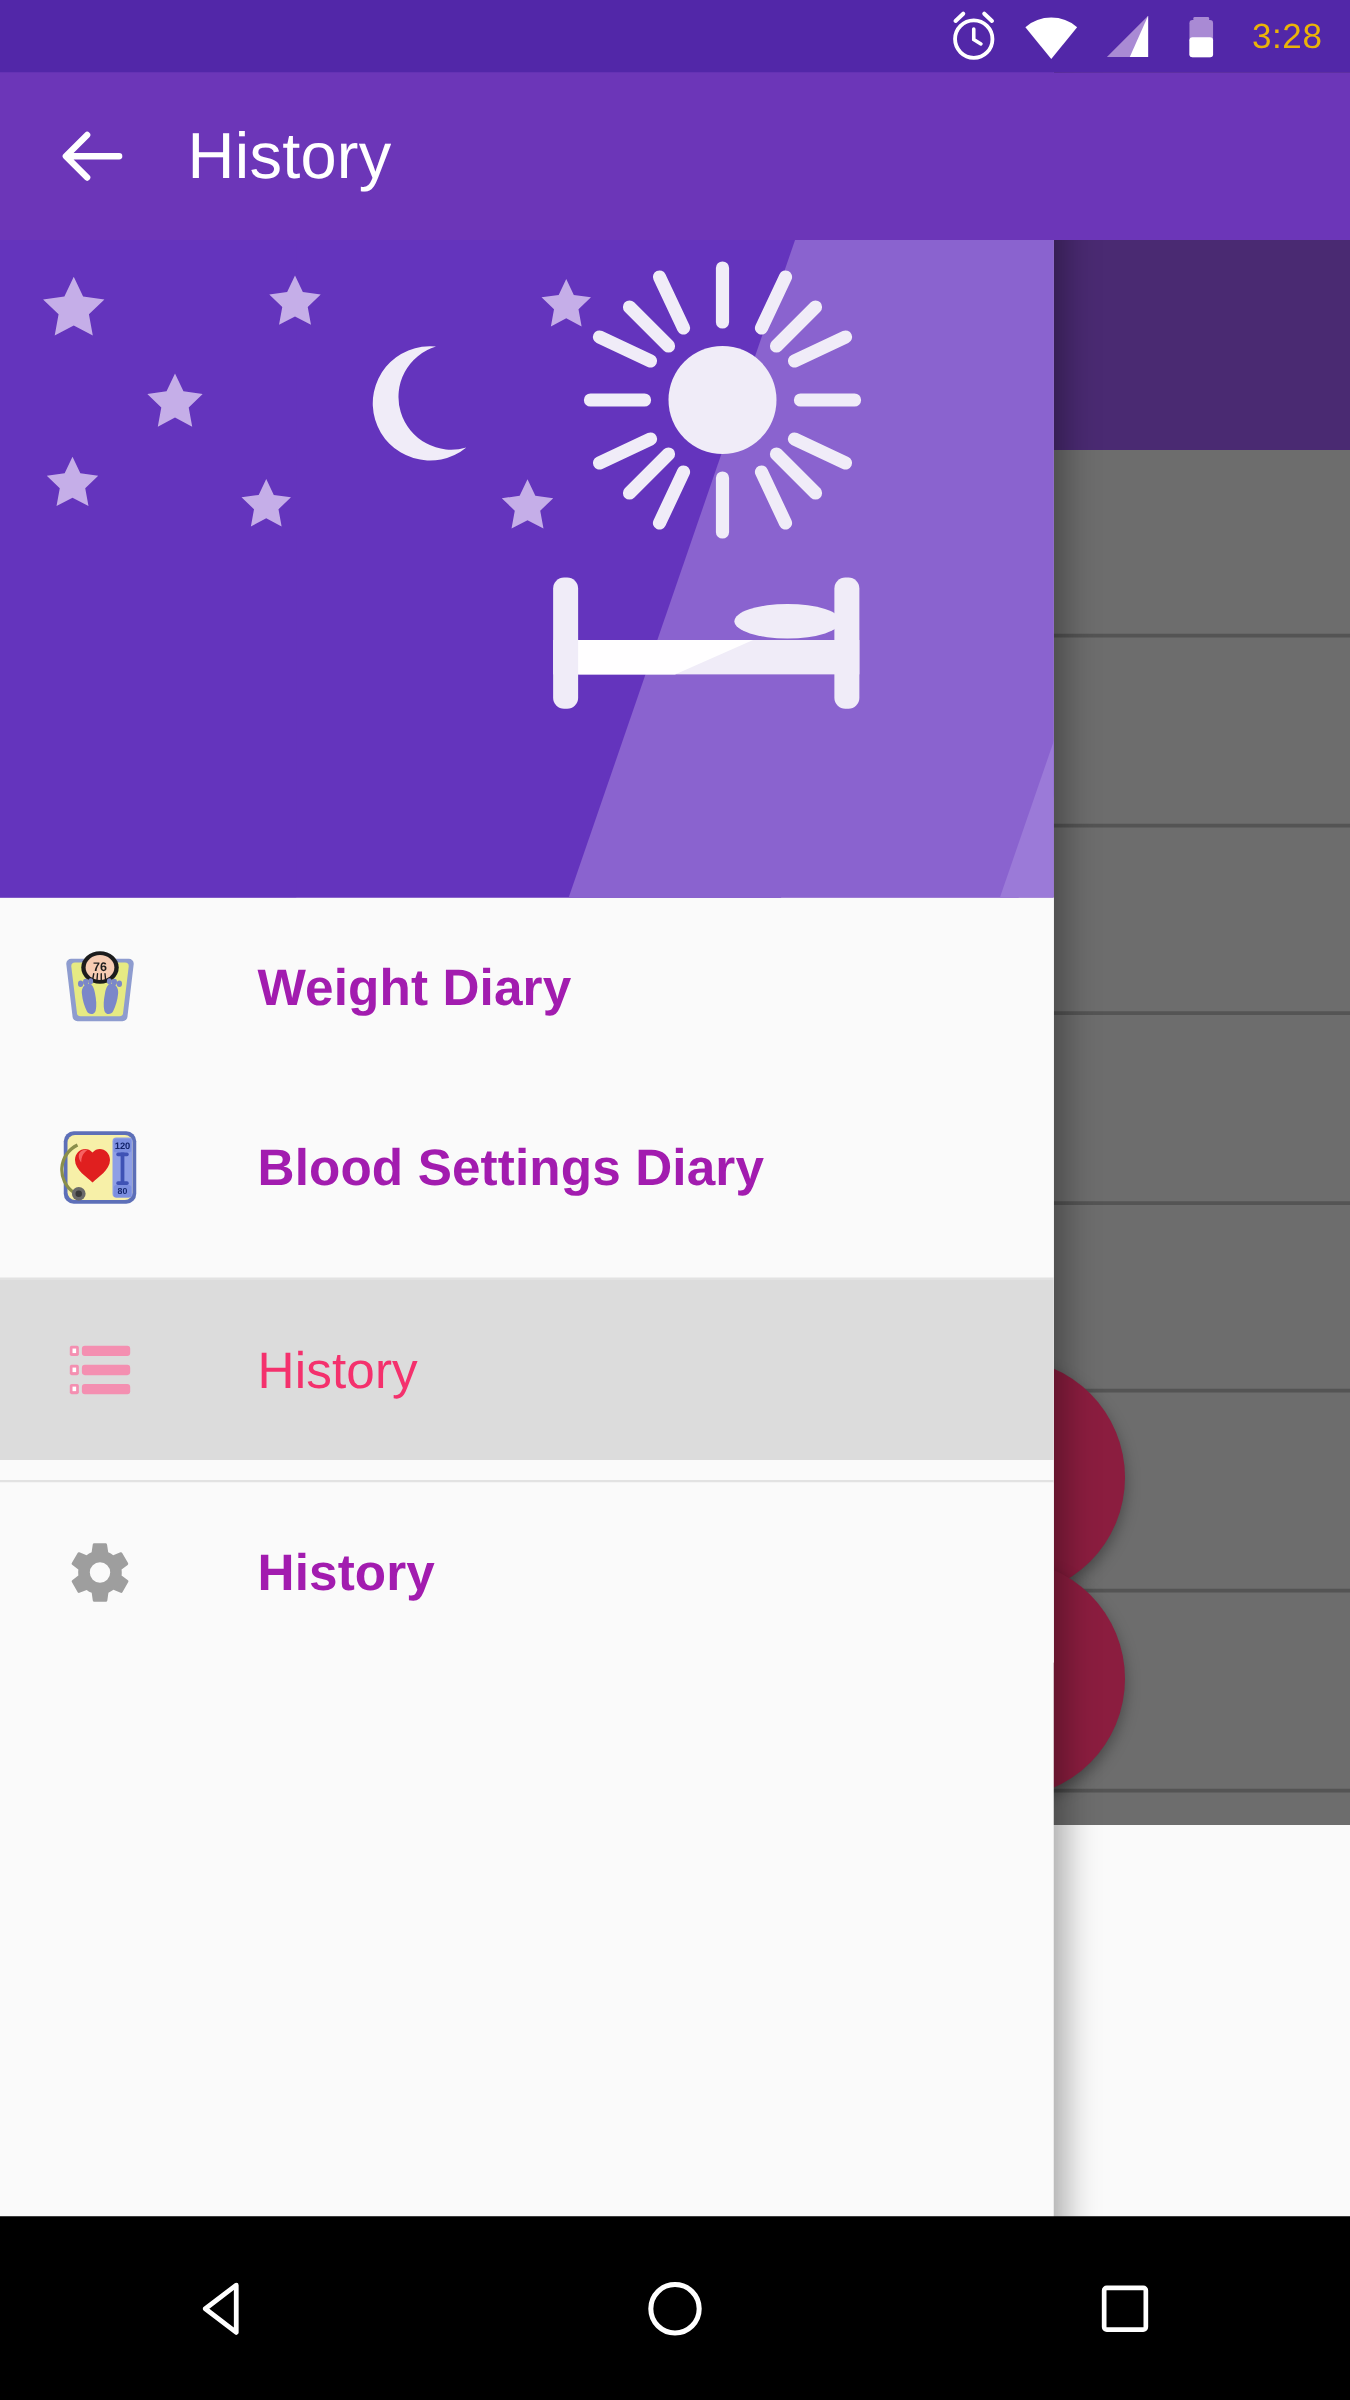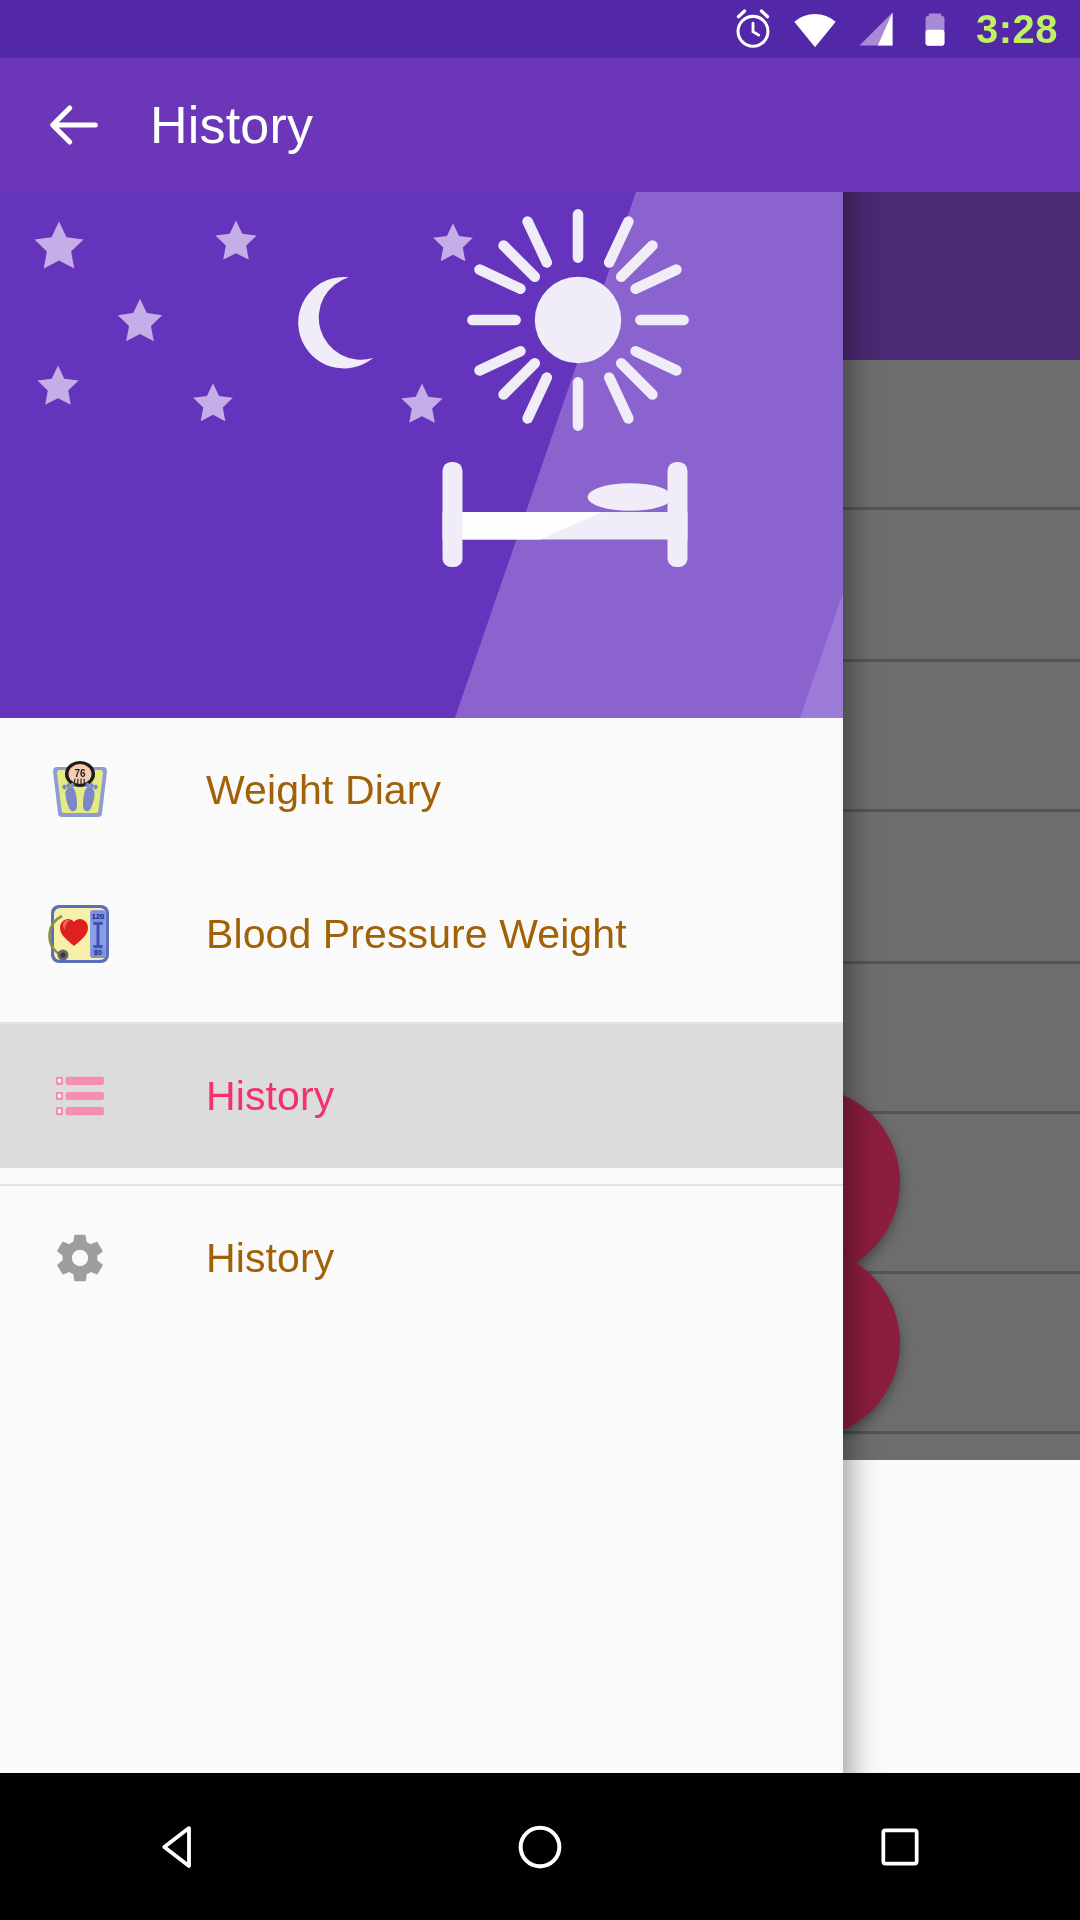--- a/index.html
+++ b/index.html
@@ -30,21 +30,21 @@
 
   
   .statusbar {
     position: absolute; left: 0; top: 0; width: 1080px; height: 58px;
     background: #5227a8; z-index: 40;
     display: flex; align-items: center; justify-content: flex-end;
     padding-right: 22px; gap: 16px;
   }
   .sb-icon { display: flex; align-items: center; }
   .sb-time {
-    color: #bef264; font-size: 40px; font-weight: 700;
+    color: #eab308; font-size: 28px; font-weight: 400;
     letter-spacing: 0.5px; line-height: 1; margin-left: 4px;
   }
 
   
   .appbar {
     position: absolute; left: 0; top: 58px; width: 1080px; height: 134px;
     background: #6c36b8; z-index: 40;
     display: flex; align-items: center;
   }
   .back-btn {
@@ -95,21 +95,21 @@
   .menu-item {
     display: flex; align-items: center; height: 144px;
     padding-left: 44px; background: #fafafa;
   }
   .menu-item.selected { background: #dcdcdc; }
   .menu-icon {
     width: 72px; height: 72px; display: flex;
     align-items: center; justify-content: center; flex: 0 0 72px;
   }
   .menu-label {
-    margin-left: 90px; font-size: 41px; color: #a16207; font-weight: 400;
+    margin-left: 90px; font-size: 41px; color: #a21caf; font-weight: 700;
     letter-spacing: 0.1px;
   }
   .menu-item.selected .menu-label { color: #f4316d; font-weight: 400; }
   .divider { height: 2px; background: #e2e2e2; width: 100%; }
   .gap { height: 16px; background: #fafafa; }
 
   
   .scale-ic { position: relative; width: 66px; height: 66px; }
   
   .bp-ic { position: relative; width: 64px; height: 64px; }
@@ -270,21 +270,21 @@
               <rect x="43" y="9" width="14" height="11" rx="2" fill="#7c8fe0"></rect>
               <text x="50" y="15" font-size="7.5" font-family="'Liberation Sans',sans-serif" font-weight="bold" fill="#14256b" text-anchor="middle" dominant-baseline="middle">120</text>
               <rect x="43" y="46" width="14" height="10" rx="2" fill="#7c8fe0"></rect>
               <text x="50" y="51" font-size="7" font-family="'Liberation Sans',sans-serif" font-weight="bold" fill="#14256b" text-anchor="middle" dominant-baseline="middle">80</text>
               <rect x="48.5" y="20" width="3" height="26" fill="#3f52b5"></rect>
               <rect x="45" y="20" width="10" height="3" rx="1.4" fill="#3f52b5"></rect>
               <rect x="45" y="43" width="10" height="3" rx="1.4" fill="#3f52b5"></rect>
             </svg>
           </span>
         </span>
-        <span class="menu-label">Blood Pressure Weight</span>
+        <span class="menu-label">Blood Settings Diary</span>
       </div>
 
       <div class="gap"></div>
       <div class="divider"></div>
 
       <div class="menu-item selected">
         <span class="menu-icon">
           <svg viewBox="0 0 24 24" width="58" height="58">
             <g fill="#f48fb1">
               <rect x="2" y="4" width="3" height="3.4" rx="0.6"></rect>

